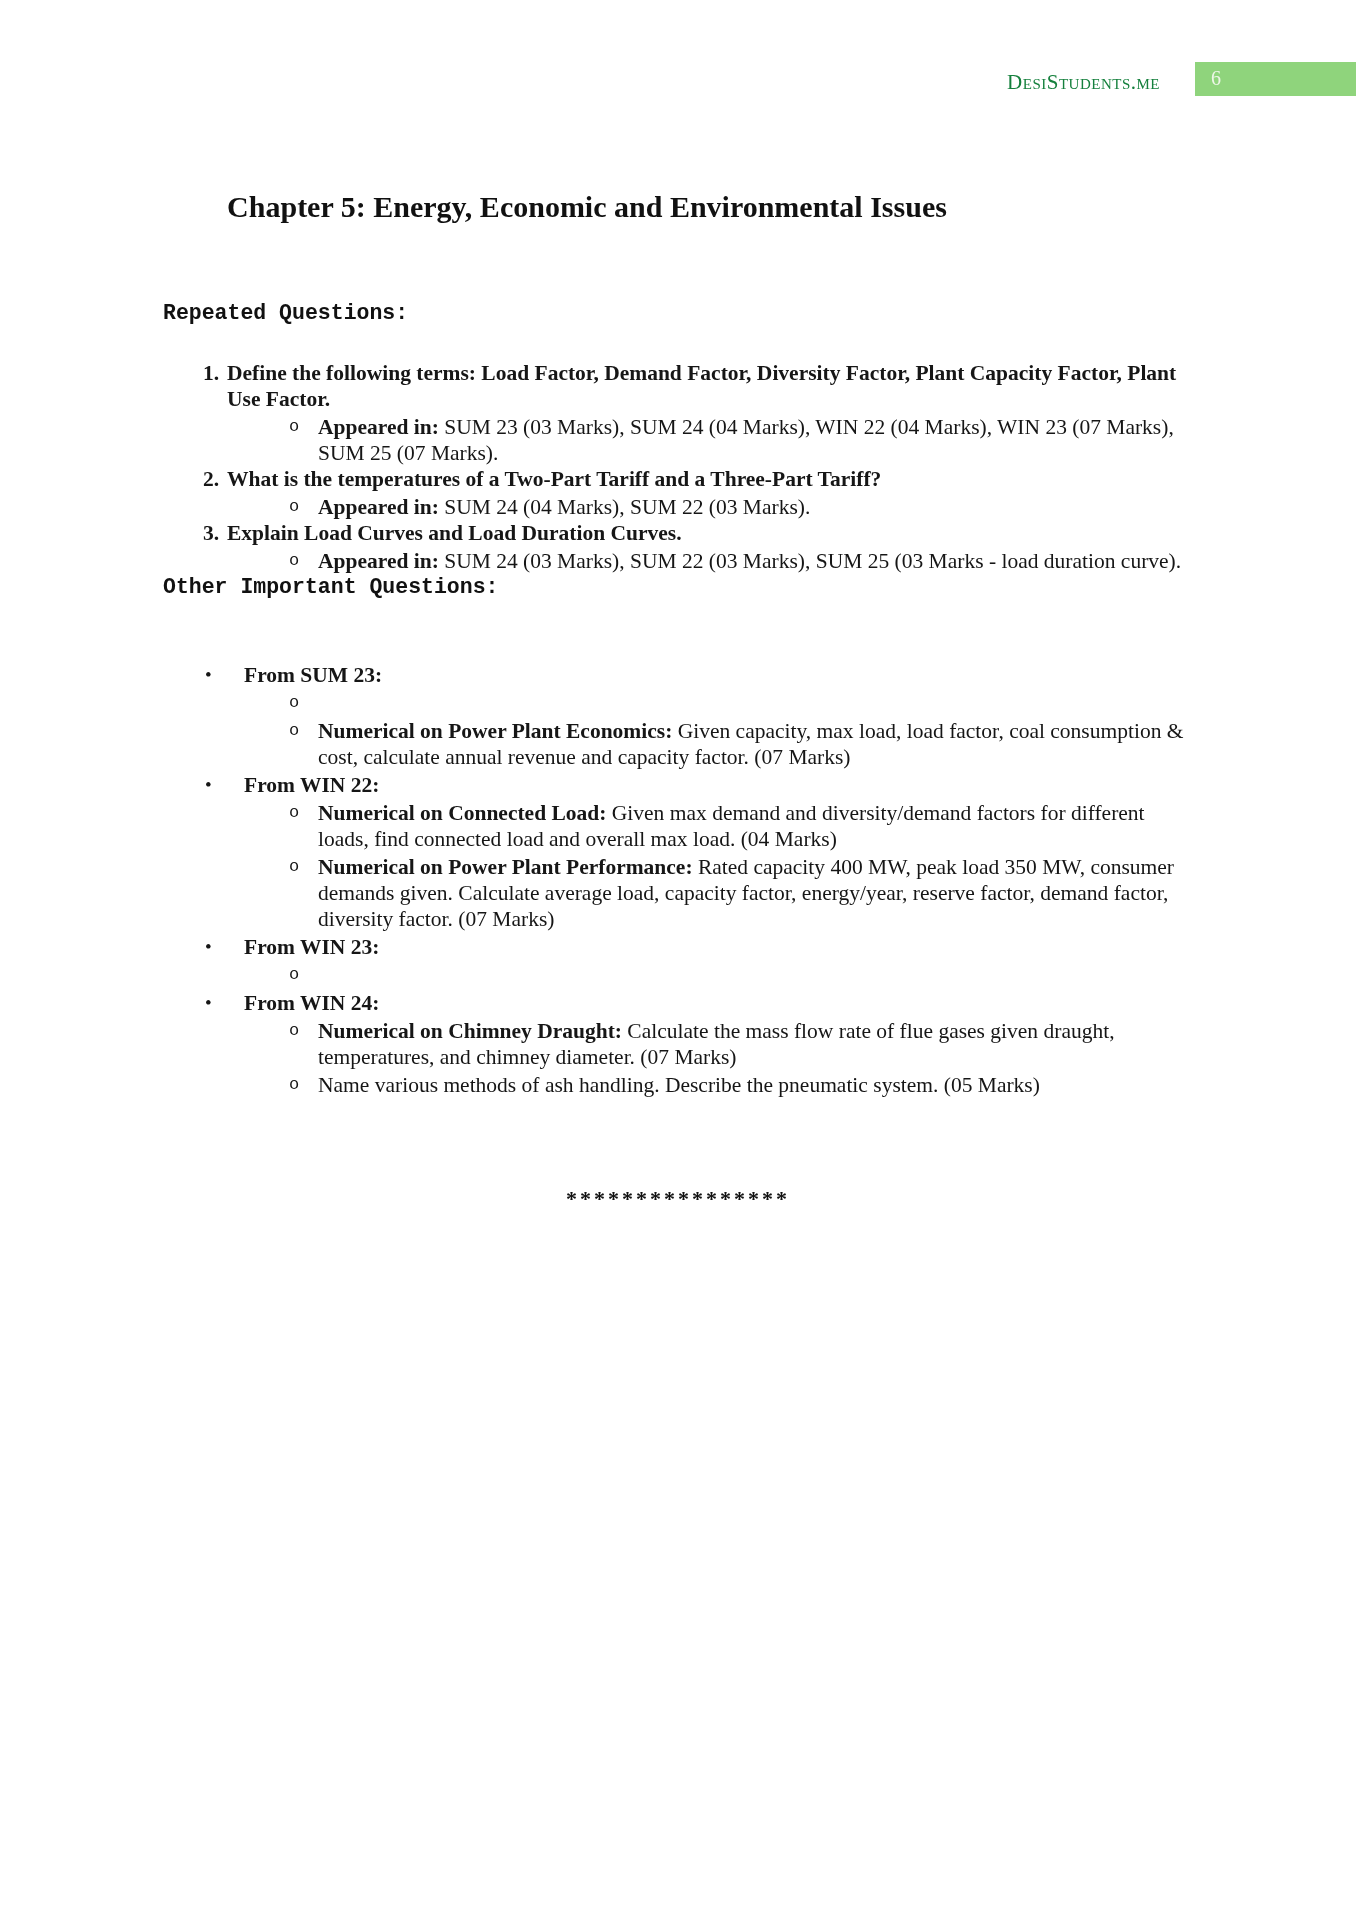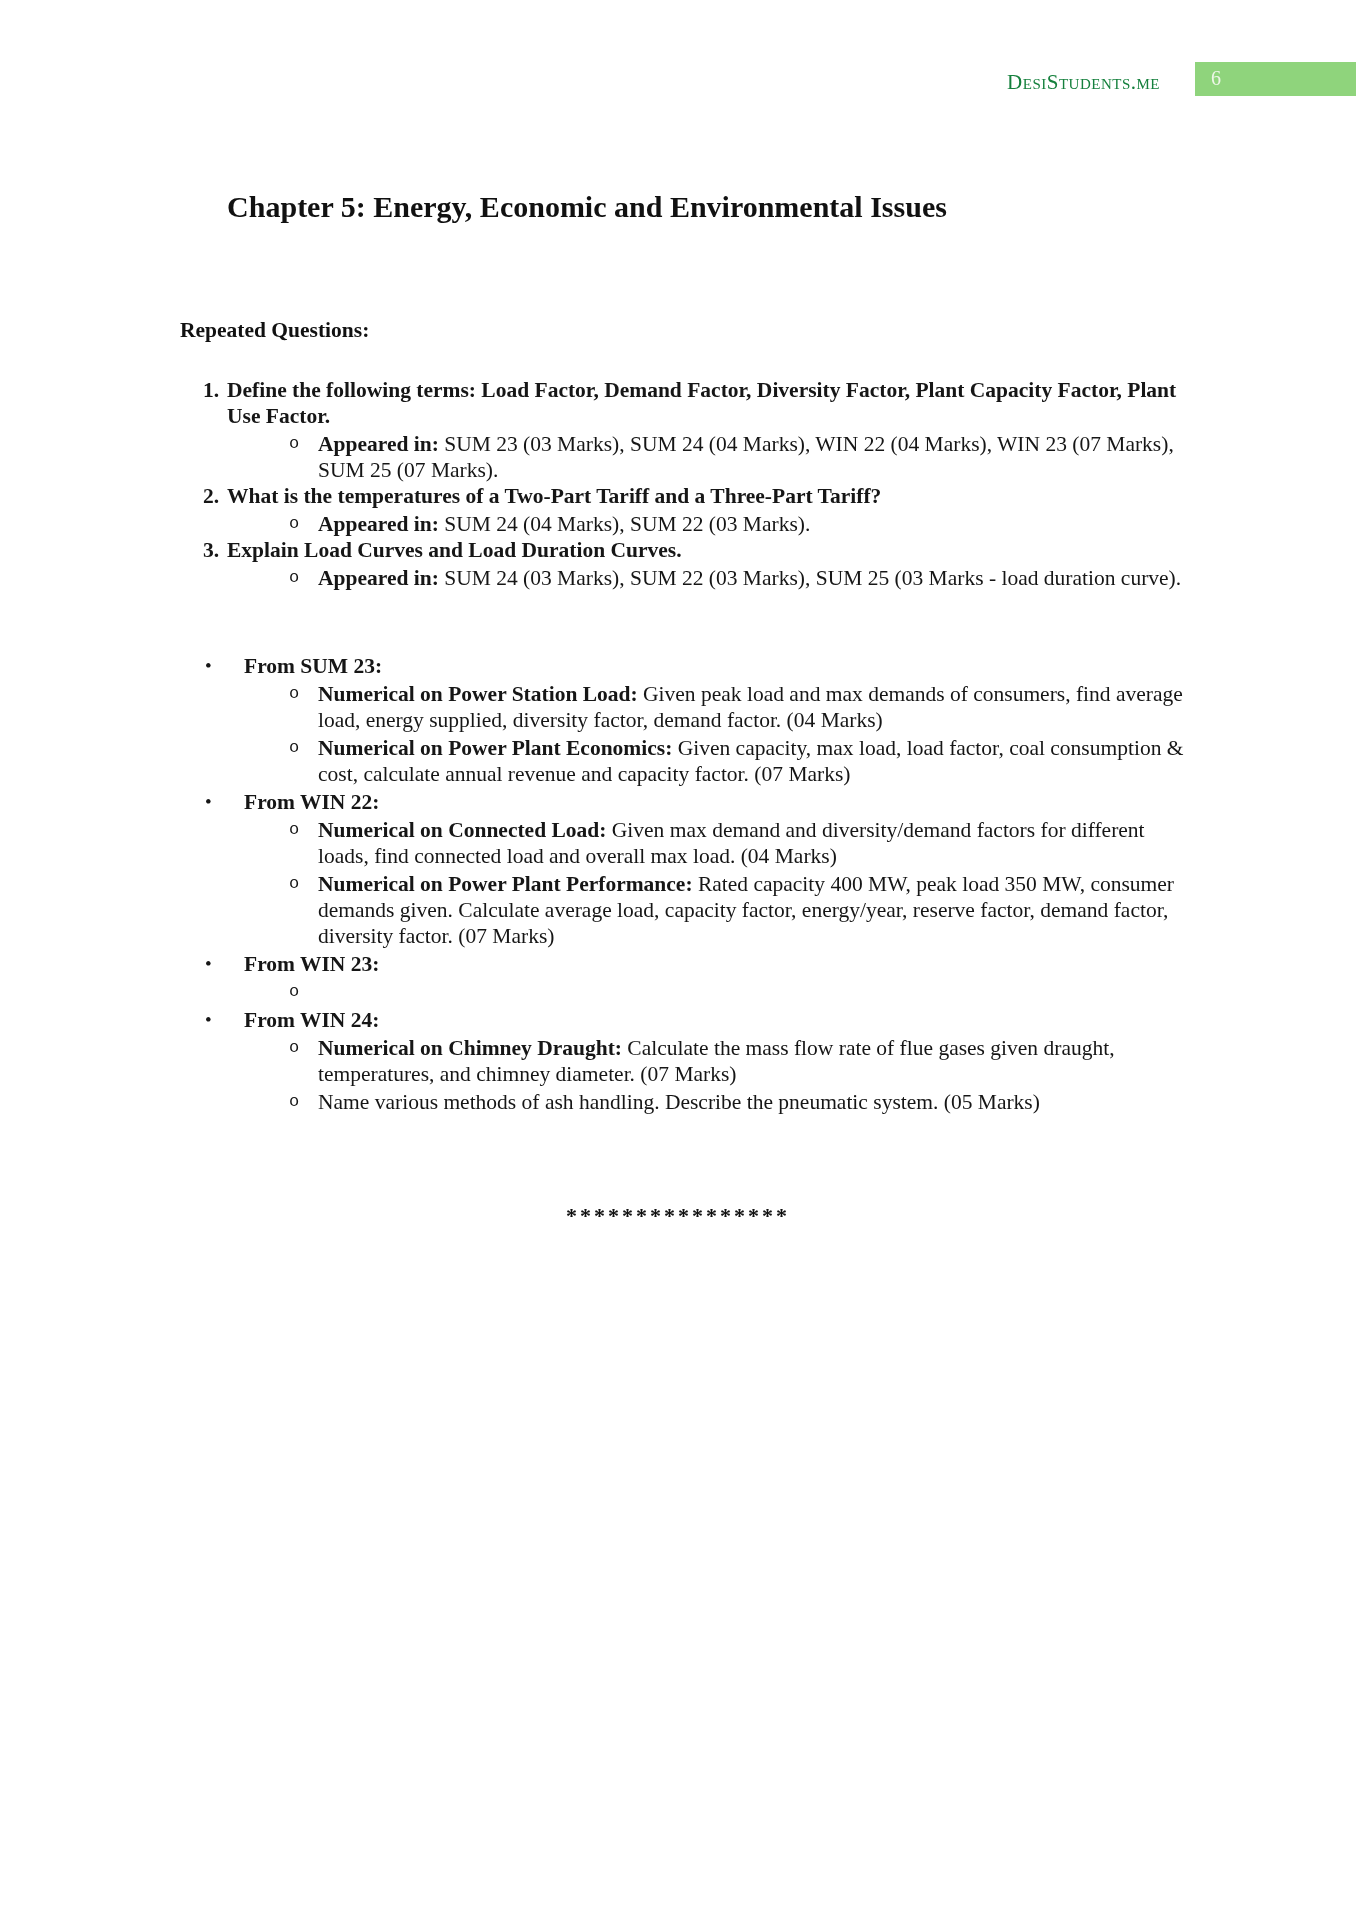--- a/index.html
+++ b/index.html
@@ -39,21 +39,21 @@
     color:#111111;
   }
 
   
   .content {
     position:absolute; top:300px; left:163px;
     width:1030px;
     font-size:21.5px; line-height:26px;
   }
   h2.sec {
-    margin:17px; font-size:21.5px; line-height:26px; font-weight:bold; color:#111111;
+    margin:0; font-size:21.5px; line-height:26px; font-weight:bold; color:#111111;font-family:Liberation Mono, monospace;
   }
   .olist { margin-top:34px; }
   .blist { margin-top:62px; }
   .oheading { margin-top:78px; }
 
   .row { display:flex; align-items:flex-start; }
   .row .txt { flex:1 1 auto; }
   .bold { font-weight:bold; }
 
   
@@ -121,30 +121,30 @@
         <span class="marker bold">3.</span>
         <div class="txt bold">Explain Load Curves and Load Duration Curves.</div>
       </div>
       <div class="row l2">
         <span class="marker">o</span>
         <div class="txt"><b>Appeared in:</b><span> SUM 24 (03 Marks), SUM 22 (03 Marks), SUM 25 (03 Marks - load duration curve).</span></div>
       </div>
 
     </div>
 
+    <h2 class="sec oheading">Other Important Questions:</h2>
 
     <div class="blist">
 
       <div class="row b1">
         <span class="marker">•</span>
         <div class="txt bold">From SUM 23:</div>
       </div>
       <div class="row l2">
         <span class="marker">o</span>
-        <div class="txt"><b>Numerical on Power Station Load:</b><span> Given peak load and max demands of consumers, find average load, energy supplied, diversity factor, demand factor. (04 Marks)</span></div>
       </div>
       <div class="row l2">
         <span class="marker">o</span>
         <div class="txt"><b>Numerical on Power Plant Economics:</b><span> Given capacity, max load, load factor, coal consumption &amp; cost, calculate annual revenue and capacity factor. (07 Marks)</span></div>
       </div>
 
       <div class="row b1">
         <span class="marker">•</span>
         <div class="txt bold">From WIN 22:</div>
       </div>

